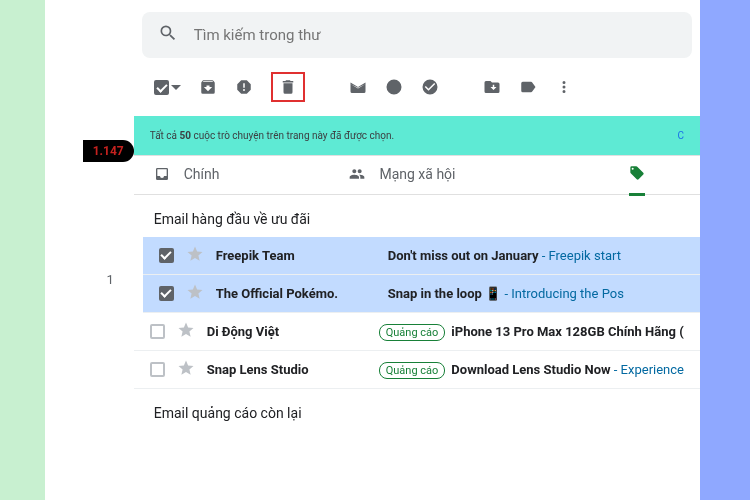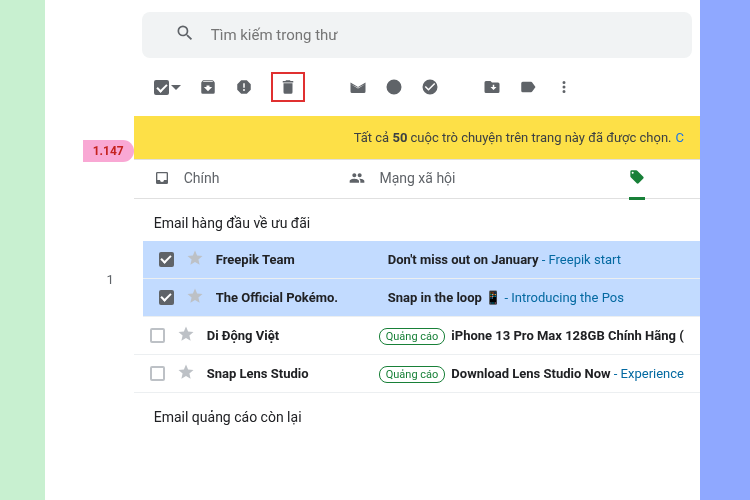--- a/index.html
+++ b/index.html
@@ -1,35 +1,35 @@
 <!DOCTYPE html>
 <html><head>
 <meta charset="utf-8">
 <style>
 * { box-sizing: border-box; margin: 0; padding: 0; font-family: Roboto, Arial, sans-serif; }
 body { width: 750px; height: 500px; overflow: hidden; display: flex; }
 .bg-left { width: 45px; height: 100%; background: #c8f0d0; }
 .bg-right { width: 50px; height: 100%; background: #8fa8ff; }
 .main { flex: 1; height: 100%; background: #fff; display: flex; overflow: hidden; }
 .sidebar { width: 90px; padding-top: 140px; display: flex; flex-direction: column; align-items: flex-end; }
-.badge-red { background: #f9a8d4; color: #c5221f; font-size: 12px; font-weight: bold; border-radius: 0 12px 12px 0; padding: 4px 10px; margin-bottom: 110px; }
+.badge-red { background: #000000; color: #c5221f; font-size: 12px; font-weight: bold; border-radius: 0 12px 12px 0; padding: 4px 10px; margin-bottom: 110px; }
 .count-1 { color: #5f6368; font-size: 13px; padding-right: 20px; }
 .content { flex: 1; display: flex; flex-direction: column; }
-.searchbar { margin: 12px 8px 0 8px; background: #f1f3f4; border-radius: 8px; height: 46px; display: flex; align-items: center; padding: 0 33px; gap: 16px; }
+.searchbar { margin: 12px 8px 0 8px; background: #f1f3f4; border-radius: 8px; height: 46px; display: flex; align-items: center; padding: 0 16px; gap: 16px; }
 .search-icon svg { width: 20px; height: 20px; fill: #5f6368; }
 .search-input { border: none; background: transparent; font-size: 15px; color: #5f6368; outline: none; flex: 1; }
 .toolbar { display: flex; align-items: center; gap: 18px; padding: 14px 8px 14px 20px; }
 .toolbar .icon svg { width: 18px; height: 18px; fill: #5f6368; display: block; }
 .checkbox-all { display: flex; align-items: center; gap: 2px; }
 .cb { width: 15px; height: 15px; border: 2px solid #5f6368; border-radius: 2px; background: #5f6368; position: relative; }
 .cb::after { content: ''; position: absolute; left: 3px; top: 0px; width: 4px; height: 8px; border: solid #fff; border-width: 0 2px 2px 0; transform: rotate(45deg); }
 .dd-arrow svg { width: 10px; height: 10px; fill: #5f6368; }
 .delete-highlight { border: 2px solid #e03030; padding: 4px 6px; }
 .spacer-sm { width: 8px; }
-.banner { background: #fde047; padding: 14px 16px; font-size: 13px; color: #3c4043; border-bottom: 1px solid #e0e0e0; display: flex; justify-content: flex-end; gap: 4px; }
+.banner { background: #5eead4; padding: 14px 16px; font-size: 10px; color: #3c4043; border-bottom: 1px solid #e0e0e0; display: flex; justify-content: space-between; gap: 4px; }
 .banner b { font-weight: 700; }
 .banner .link { color: #1a73e8; }
 .tabs { display: flex; align-items: center; padding: 10px 20px 0 20px; gap: 130px; color: #5f6368; font-size: 14px; border-bottom: 1px solid #e0e0e0; }
 .tab { display: flex; align-items: center; gap: 14px; padding-bottom: 12px; }
 .tab svg { width: 16px; height: 16px; fill: #5f6368; }
 .tab.promo { position: absolute; right: 55px; }
 .tab.promo-border { border-bottom: 3px solid #188038; }
 .tab.promo svg { fill: #188038; }
 .section-title { font-size: 14px; color: #202124; font-weight: 400; padding: 16px 20px 10px 20px; }
 .row { display: flex; align-items: center; padding: 8px 16px; font-size: 13px; border-bottom: 1px solid #eceff1; gap: 12px; white-space: nowrap; overflow: hidden; }

